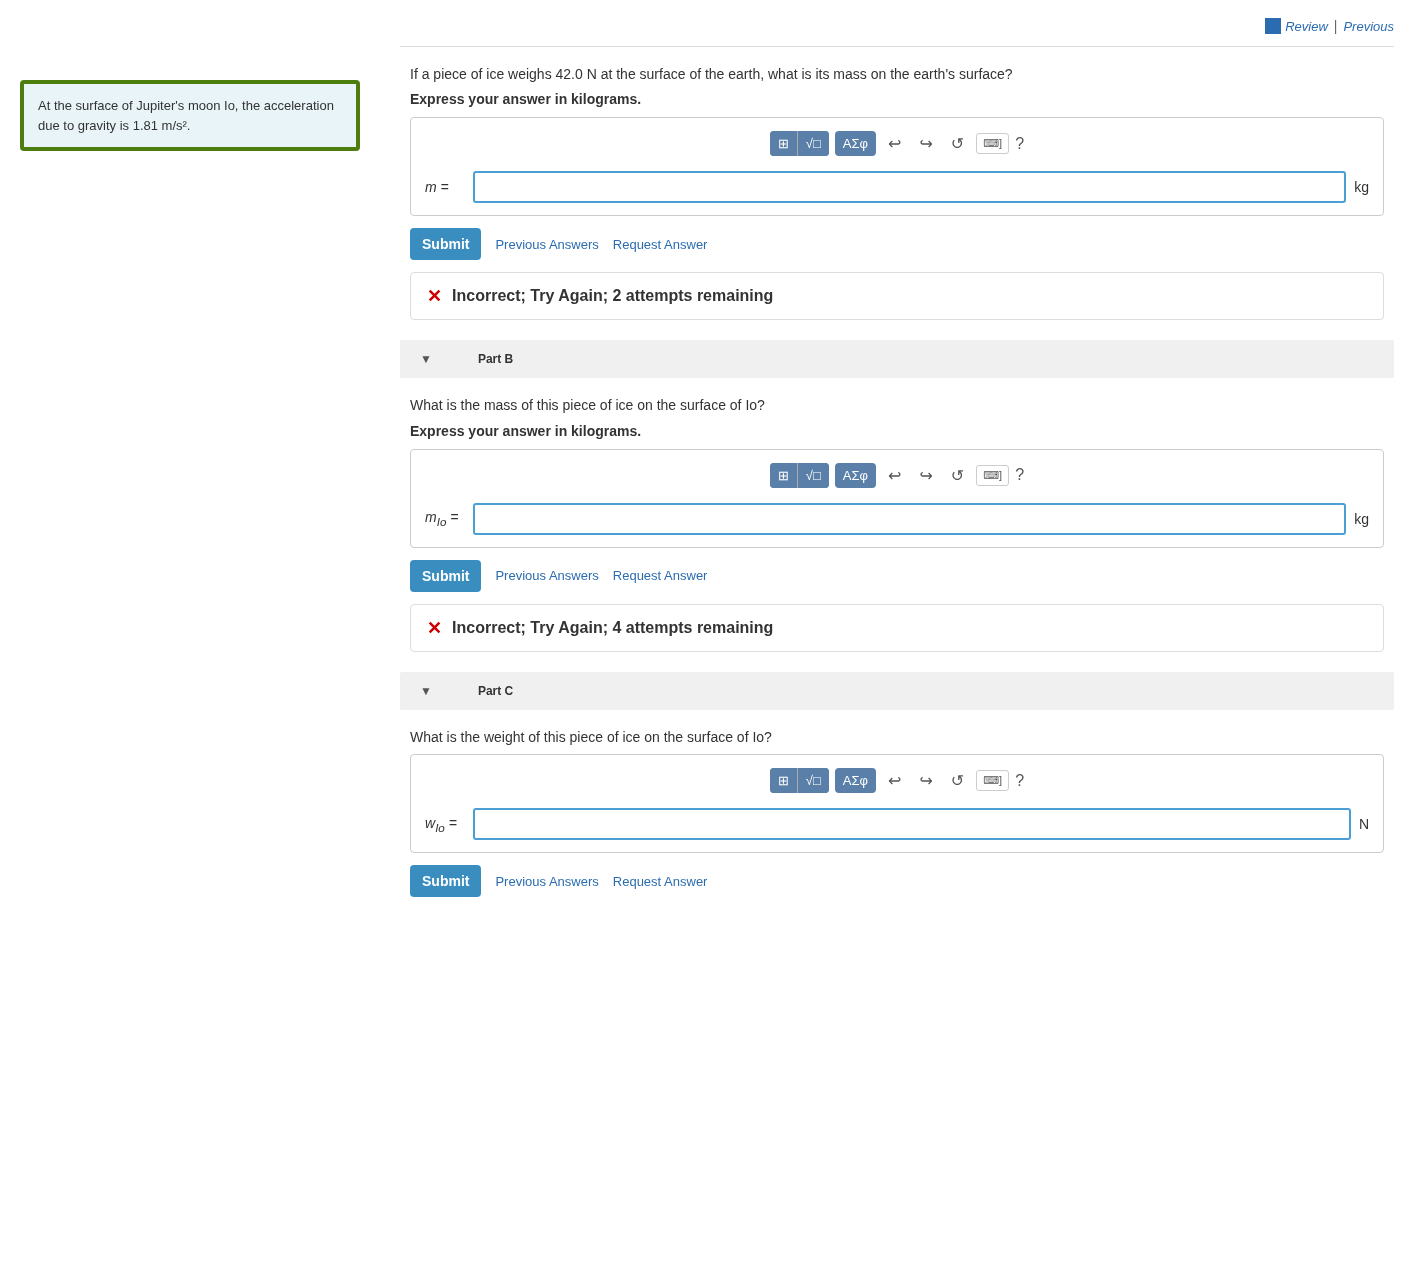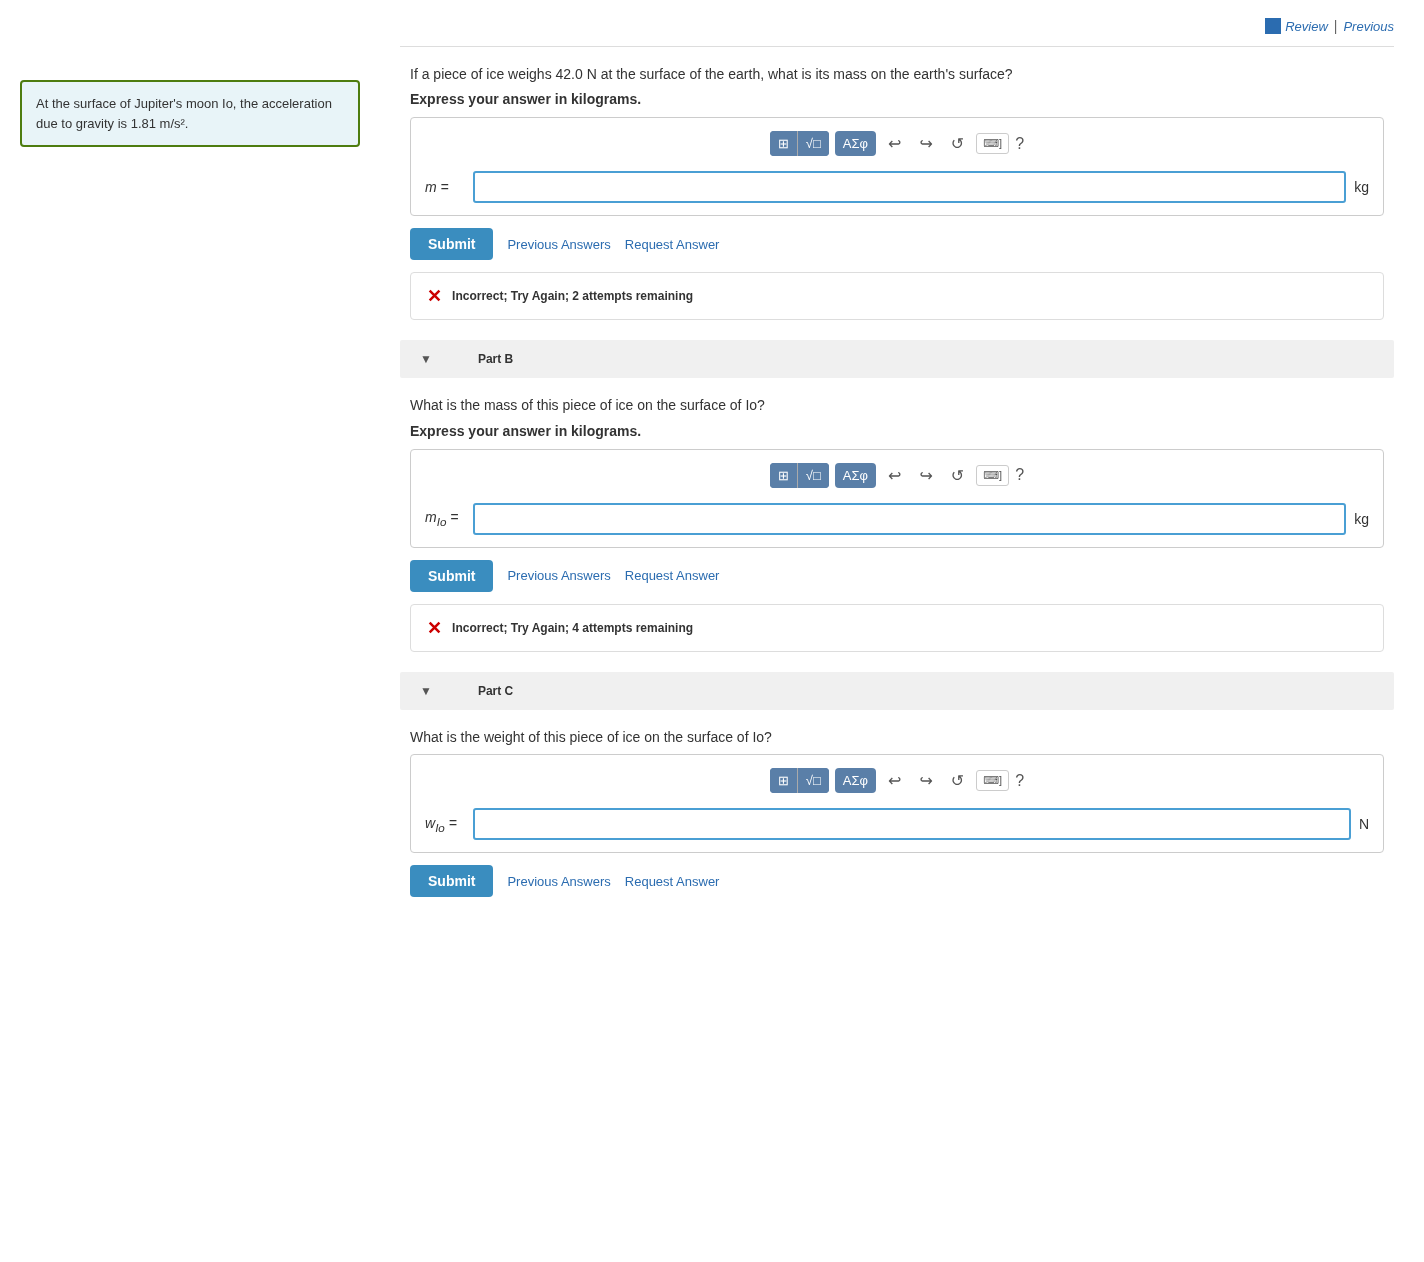--- a/index.html
+++ b/index.html
@@ -14,21 +14,21 @@
       width: 1424px;
       min-height: 1262px;
     }
     .sidebar {
       width: 380px;
       padding: 20px;
       flex-shrink: 0;
     }
     .hint-box {
       background: #e8f4f8;
-      border: 2px solid #4d7c0f;
+      border: 4px solid #4d7c0f;
       border-radius: 4px;
       padding: 12px 14px;
       font-size: 13px;
       line-height: 1.5;
       color: #333;
       margin-top: 60px;
     }
     .main-content {
       flex: 1;
       padding: 10px 30px 30px 20px;
@@ -160,21 +160,21 @@
       display: flex;
       align-items: center;
       gap: 14px;
       margin-bottom: 12px;
     }
     .submit-btn {
       background: #3a8dbf;
       color: #fff;
       border: none;
       border-radius: 4px;
-      padding: 8px 18px;
+      padding: 8px 12px;
       cursor: pointer;
       font-size: 14px;
       font-weight: bold;
     }
     .link-btn {
       color: #2b6cb0;
       background: none;
       border: none;
       cursor: pointer;
       font-size: 13px;
@@ -190,21 +190,21 @@
       gap: 10px;
       margin-bottom: 20px;
     }
     .x-icon {
       color: #cc0000;
       font-size: 18px;
       font-weight: bold;
     }
     .feedback-text {
       font-weight: bold;
-      font-size: 12px;
+      font-size: 16px;
       color: #333;
       text-align: center;
     }
     .section-header {
       background: #f0f0f0;
       padding: 12px 20px;
       display: flex;
       align-items: center;
       gap: 10px;
       margin-bottom: 16px;

